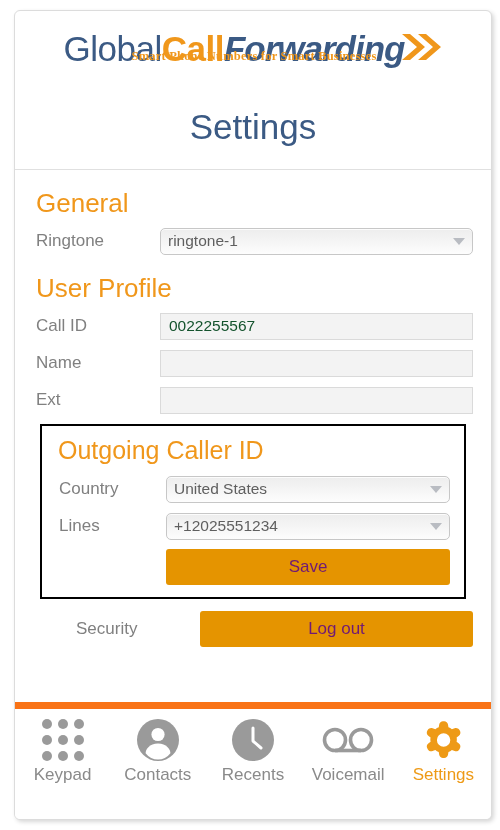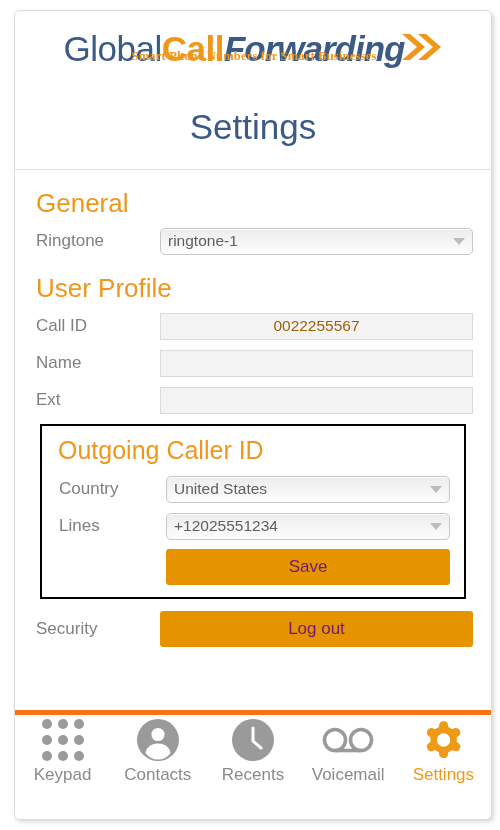--- a/index.html
+++ b/index.html
@@ -136,26 +136,25 @@
     border-top: 7px solid #b9bcc2;
   }
 
   
   .tinput {
     flex: 1 1 auto;
     height: 27px;
     box-sizing: border-box;
     border: 1px solid #dadada;
     background: #f3f3f3;
-    color: #a16207;
+    color: #14532d;
     font-size: 15.5px;
     display: flex;
     align-items: center;
     padding: 0 8px;
-    justify-content: center;
   }
 
   
   .callerid-box {
     border: 2px solid #000000;
     margin: 10px 7px 0 7px;
     padding: 8px 14px 12px 14px;
     background: #fff;
   }
   .callerid-title {
@@ -185,33 +184,34 @@
     margin-top: 6px;
   }
   .save-spacer { flex: 0 0 110px; }
   .save-btn-wrap { flex: 1 1 auto; }
 
   .security-row {
     display: flex;
     align-items: center;
     margin-top: 12px;
     padding: 0 0 0 0;
+    margin-left: 40px;
   }
   .security-row .row-label { width: 127px; flex: 0 0 127px; }
   .logout-wrap { flex: 1 1 auto; }
 
   
   .bottom-nav {
     flex: 0 0 auto;
-    border-top: 5px solid #f97316;
+    border-top: 7px solid #f97316;
     height: 102px;
     display: flex;
     align-items: flex-start;
     justify-content: space-around;
-    padding-top: 2px;
+    padding-top: 8px;
     background: #ffffff;
   }
   .nav-item {
     width: 95px;
     text-align: center;
     cursor: pointer;
     user-select: none;
   }
   .nav-icon {
     height: 46px;

